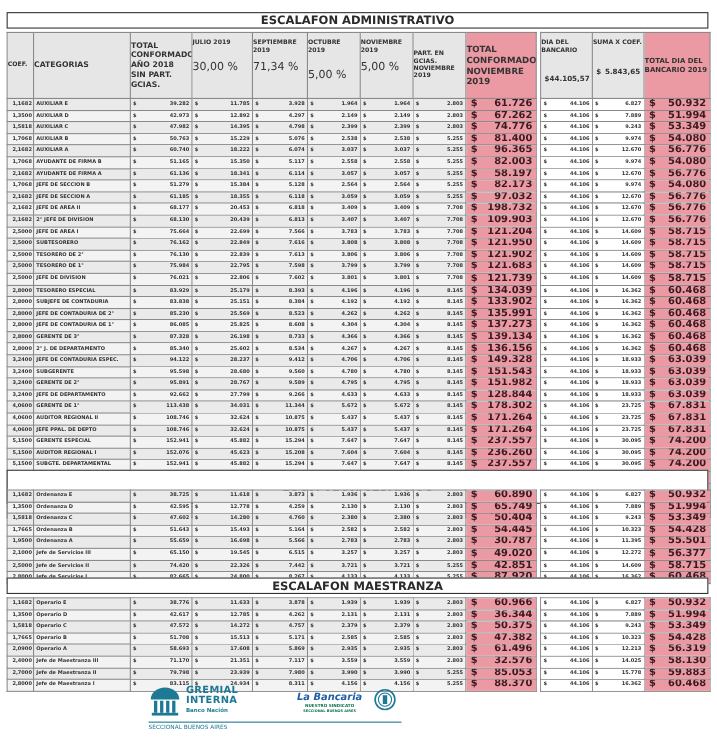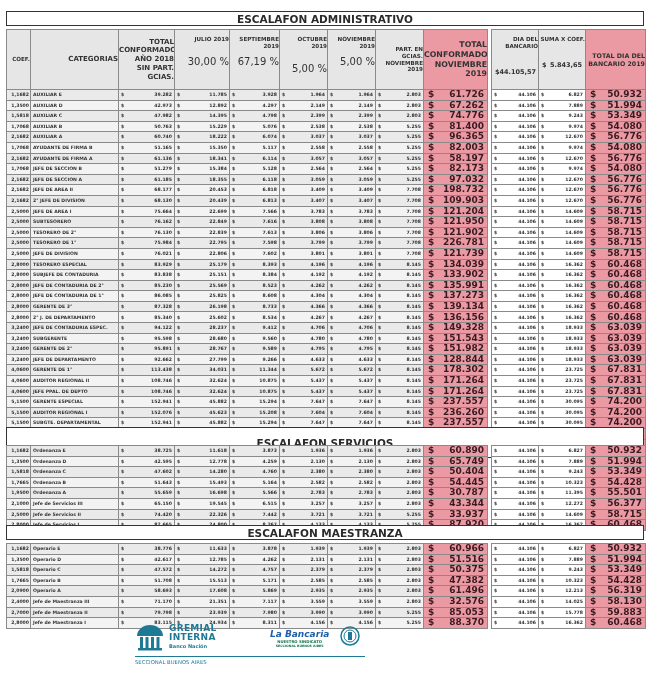--- a/index.html
+++ b/index.html
@@ -3,28 +3,28 @@
 <meta charset="utf-8">
 <style>
   * { box-sizing: border-box; margin: 0; padding: 0; }
   html, body { width: 652px; height: 675px; background: #ffffff; overflow: hidden; }
   body { font-family: "DejaVu Sans", sans-serif; color: #222; position: relative; }
 
   .section-title {
     position: absolute; left: 6px; width: 638px;
     border: 1.5px solid #333; background: #fff;
     text-align: center; font-weight: bold; font-size: 10.5px; color: #2a2a2a;
-    display: flex; align-items: center; justify-content: center;
+    display: flex; align-items: flex-end; justify-content: center;
   }
 
   .grid { position: absolute; border-collapse: collapse; table-layout: fixed; }
   .grid td, .grid th { border: 1px solid #8a8a8a; overflow: hidden; white-space: nowrap; }
   .grid.main { border: 1.5px solid #444; }
 
-  .hdr th { background: #e6e6e6; font-size: 5.6px; font-weight: bold; color: #333; vertical-align: top; padding-top: 6px; line-height: 1.25; white-space: normal; text-align: right; margin-left: 16px; }
+  .hdr th { background: #e6e6e6; font-size: 5.6px; font-weight: bold; color: #333; vertical-align: top; padding-top: 6px; line-height: 1.25; white-space: normal; text-align: left; margin-left: 16px; }
   .hdr th.mid { vertical-align: middle; padding-top: 0; }
   .hdr th.big { font-size: 7px; }
   .hdr th.pinkh { background: #eb9aa4; font-size: 7.8px; color: #333; vertical-align: middle; padding-top: 0; }
   .hdr th.pinkh2 { background: #eb9aa4; font-size: 6.3px; color: #333; vertical-align: middle; padding-top: 0; }
   .pct { display: block; font-size: 10px; font-weight: normal; margin-top: 13px; color: #333; }
   .hdr-val { display: flex; justify-content: space-between; font-size: 6.5px; font-weight: bold; margin-top: 18px; padding: 0 3px; }
 
   .row td { height: 10.6px; font-size: 4.6px; font-weight: bold; background: #eaeaea; color: #333; padding: 0 2px; line-height: 9.5px; }
   .row:nth-child(even) td { background: #f3f3f3; }
   .row td.coef { text-align: right; padding-right: 1px; }
@@ -66,21 +66,21 @@
       <col style="width:48px">
       <col style="width:48px">
       <col style="width:64px">
   </colgroup>
   <thead>
     <tr class="hdr" style="height:60px;">
       <th class="mid">COEF.</th>
       <th class="mid big">CATEGORIAS</th>
       <th class="mid big">TOTAL CONFORMADO AÑO 2018 SIN PART. GCIAS.</th>
       <th><span>JULIO 2019</span><span class="pct">30,00 %</span></th>
-      <th><span>SEPTIEMBRE 2019</span><span class="pct" style="margin-top:6px">67,19 %</span></th>
+      <th><span>SEPTIEMBRE 2019</span><span class="pct" style="margin-top:6px">71,34 %</span></th>
       <th><span>OCTUBRE 2019</span><span class="pct">5,00 %</span></th>
       <th><span>NOVIEMBRE 2019</span><span class="pct" style="margin-top:6px">5,00 %</span></th>
       <th class="mid">PART. EN GCIAS. NOVIEMBRE 2019</th>
       <th class="pinkh">TOTAL CONFORMADO NOVIEMBRE 2019</th>
     </tr>
   </thead>
   <tbody id="admin-body">
       <tr class="row">
         <td class="coef">1,1682</td>
         <td class="cat">AUXILIAR E</td>
@@ -237,21 +237,21 @@
       </tr>
       <tr class="row">
         <td class="coef">2,5000</td>
         <td class="cat">TESORERO DE 1°</td>
         <td class="money"><span class="cur">$</span><span>75.984</span></td>
         <td class="money"><span class="cur">$</span><span>22.795</span></td>
         <td class="money"><span class="cur">$</span><span>7.598</span></td>
         <td class="money"><span class="cur">$</span><span>3.799</span></td>
         <td class="money"><span class="cur">$</span><span>3.799</span></td>
         <td class="money"><span class="cur">$</span><span>7.708</span></td>
-        <td class="pink"><span class="cur">$</span><span>226.781</span></td>
+        <td class="pink"><span class="cur">$</span><span>121.683</span></td>
       </tr>
       <tr class="row">
         <td class="coef">2,5000</td>
         <td class="cat">JEFE DE DIVISION</td>
         <td class="money"><span class="cur">$</span><span>76.021</span></td>
         <td class="money"><span class="cur">$</span><span>22.806</span></td>
         <td class="money"><span class="cur">$</span><span>7.602</span></td>
         <td class="money"><span class="cur">$</span><span>3.801</span></td>
         <td class="money"><span class="cur">$</span><span>3.801</span></td>
         <td class="money"><span class="cur">$</span><span>7.708</span></td>
@@ -758,32 +758,32 @@
       </tr>
       <tr class="row">
         <td class="coef">2,1000</td>
         <td class="cat">Jefe de Servicios III</td>
         <td class="money"><span class="cur">$</span><span>65.150</span></td>
         <td class="money"><span class="cur">$</span><span>19.545</span></td>
         <td class="money"><span class="cur">$</span><span>6.515</span></td>
         <td class="money"><span class="cur">$</span><span>3.257</span></td>
         <td class="money"><span class="cur">$</span><span>3.257</span></td>
         <td class="money"><span class="cur">$</span><span>2.803</span></td>
-        <td class="pink"><span class="cur">$</span><span>43.344</span></td>
+        <td class="pink"><span class="cur">$</span><span>49.020</span></td>
       </tr>
       <tr class="row">
         <td class="coef">2,5000</td>
         <td class="cat">Jefe de Servicios II</td>
         <td class="money"><span class="cur">$</span><span>74.420</span></td>
         <td class="money"><span class="cur">$</span><span>22.326</span></td>
         <td class="money"><span class="cur">$</span><span>7.442</span></td>
         <td class="money"><span class="cur">$</span><span>3.721</span></td>
         <td class="money"><span class="cur">$</span><span>3.721</span></td>
         <td class="money"><span class="cur">$</span><span>5.255</span></td>
-        <td class="pink"><span class="cur">$</span><span>33.937</span></td>
+        <td class="pink"><span class="cur">$</span><span>42.851</span></td>
       </tr>
       <tr class="row">
         <td class="coef">2,8000</td>
         <td class="cat">Jefe de Servicios I</td>
         <td class="money"><span class="cur">$</span><span>82.665</span></td>
         <td class="money"><span class="cur">$</span><span>24.800</span></td>
         <td class="money"><span class="cur">$</span><span>8.267</span></td>
         <td class="money"><span class="cur">$</span><span>4.133</span></td>
         <td class="money"><span class="cur">$</span><span>4.133</span></td>
         <td class="money"><span class="cur">$</span><span>5.255</span></td>
@@ -870,21 +870,21 @@
       </tr>
       <tr class="row">
         <td class="coef">1,3500</td>
         <td class="cat">Operario D</td>
         <td class="money"><span class="cur">$</span><span>42.617</span></td>
         <td class="money"><span class="cur">$</span><span>12.785</span></td>
         <td class="money"><span class="cur">$</span><span>4.262</span></td>
         <td class="money"><span class="cur">$</span><span>2.131</span></td>
         <td class="money"><span class="cur">$</span><span>2.131</span></td>
         <td class="money"><span class="cur">$</span><span>2.803</span></td>
-        <td class="pink"><span class="cur">$</span><span>51.516</span></td>
+        <td class="pink"><span class="cur">$</span><span>36.344</span></td>
       </tr>
       <tr class="row">
         <td class="coef">1,5818</td>
         <td class="cat">Operario C</td>
         <td class="money"><span class="cur">$</span><span>47.572</span></td>
         <td class="money"><span class="cur">$</span><span>14.272</span></td>
         <td class="money"><span class="cur">$</span><span>4.757</span></td>
         <td class="money"><span class="cur">$</span><span>2.379</span></td>
         <td class="money"><span class="cur">$</span><span>2.379</span></td>
         <td class="money"><span class="cur">$</span><span>2.803</span></td>

